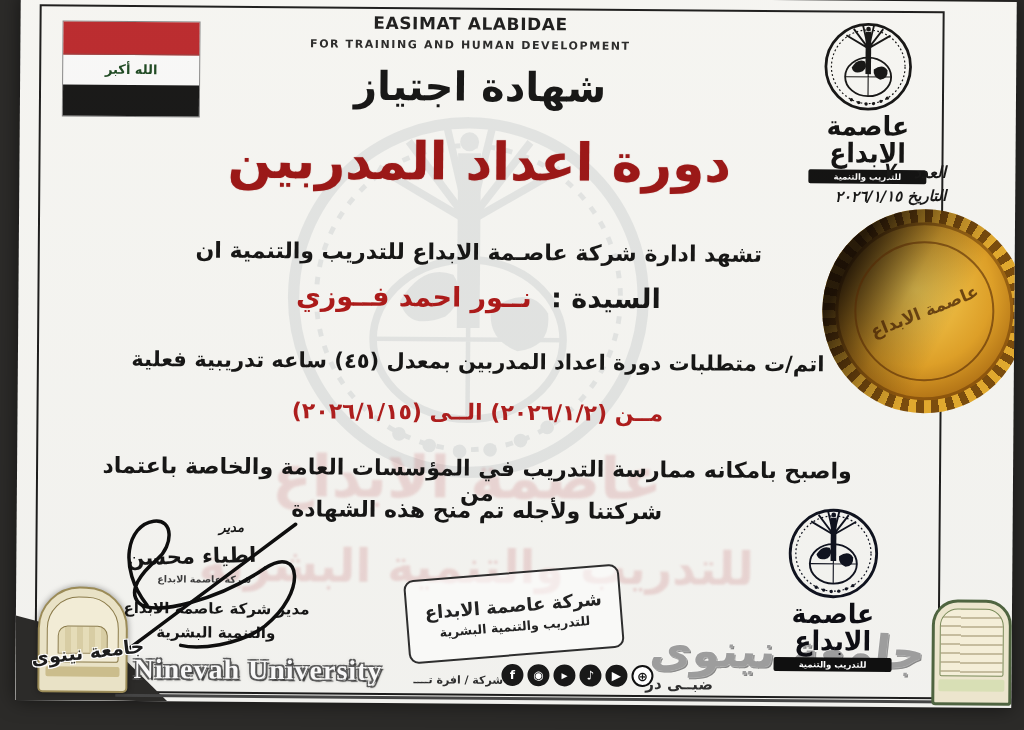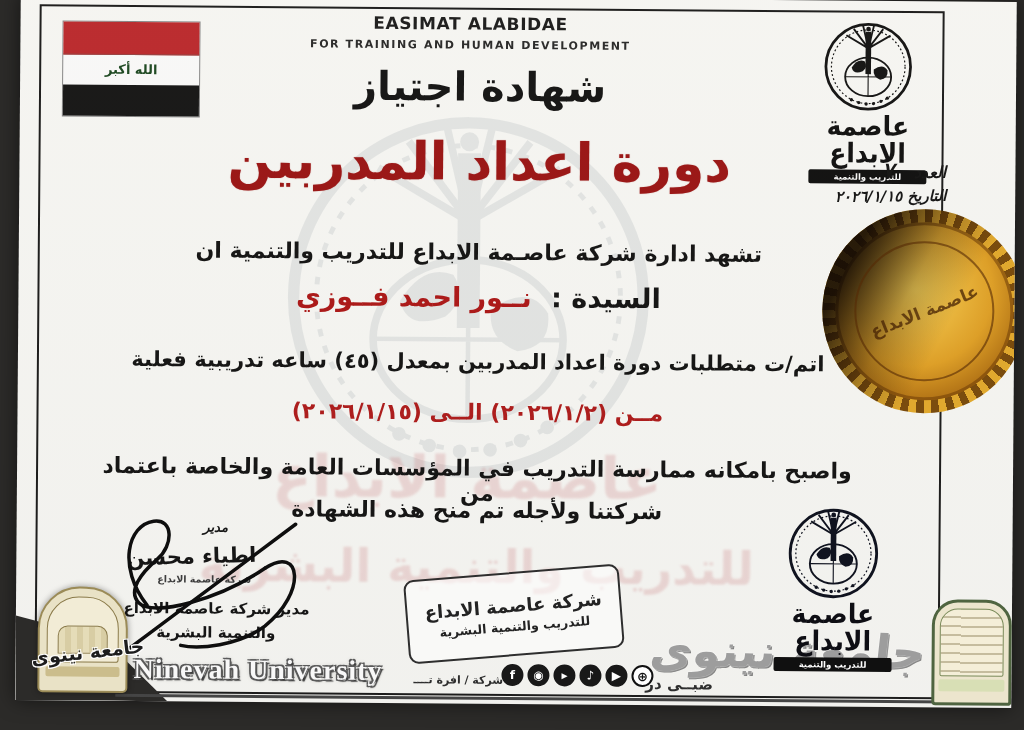--- a/index.html
+++ b/index.html
@@ -64,21 +64,21 @@
     background:radial-gradient(circle at 45% 38%, #f7d158, #dd9f28 52%, #a96a12 80%, #7a4a0a);
     box-shadow:inset 0 0 0 3px rgba(110,60,8,.55);}
   .seal .shade{position:absolute;inset:0;border-radius:50%;
     background:linear-gradient(118deg, rgba(15,8,4,.88) 18%, rgba(15,8,4,.25) 42%, transparent 60%);}
   .seal .emboss{position:absolute;inset:32px;border-radius:50%;border:2px solid rgba(85,42,5,.6);
     display:flex;align-items:center;justify-content:center;}
   .seal .emboss span{transform:rotate(-22deg);font-size:17px;font-weight:800;color:rgba(70,34,4,.75);direction:rtl;}
   
   .sig-svg{left:48px;top:512px;width:270px;height:150px;z-index:3;}
   .sig-t{direction:rtl;text-align:center;color:#161616;z-index:2;}
-  .sg1{left:164px;top:524px;width:70px;font-size:13px;font-weight:700;font-style:italic;}
+  .sg1{left:180px;top:524px;width:70px;font-size:13px;font-weight:700;font-style:italic;}
   .sg2{left:85px;top:549px;width:180px;font-size:21px;font-weight:900;transform:rotate(-2deg);}
   .sg3{left:118px;top:578px;width:140px;font-size:9.5px;color:#3d3d3d;font-weight:700;}
   .sg4{left:103px;top:604px;width:195px;font-size:15px;font-weight:800;}
   .sg5{left:125px;top:628px;width:150px;font-size:15px;font-weight:800;}
   
   .stamp{left:390px;top:574px;width:212px;height:80px;transform:rotate(-5deg);
     border:2.5px solid #2e2e2e;border-radius:10px;background:rgba(255,255,255,.55);
     display:flex;flex-direction:column;align-items:center;justify-content:center;direction:rtl;color:#232323;z-index:2;}
   .stamp .s1{font-size:18px;font-weight:800;}
   .stamp .s2{font-size:12.5px;font-weight:700;margin-top:3px;}

